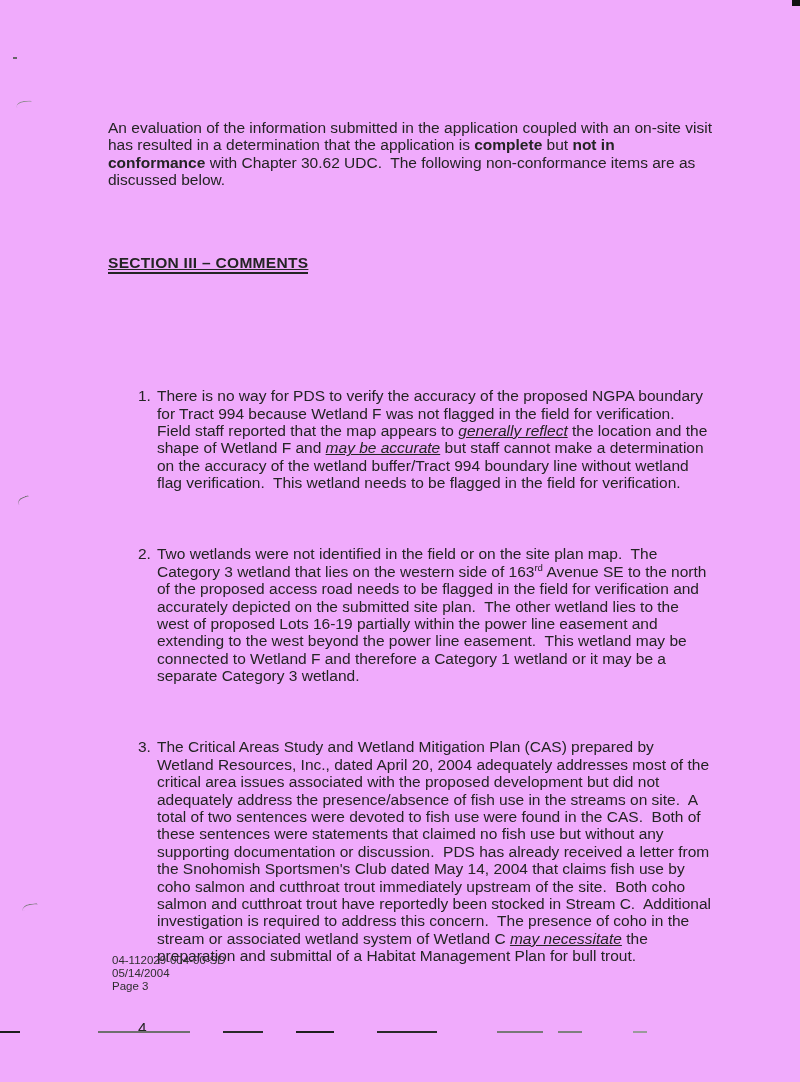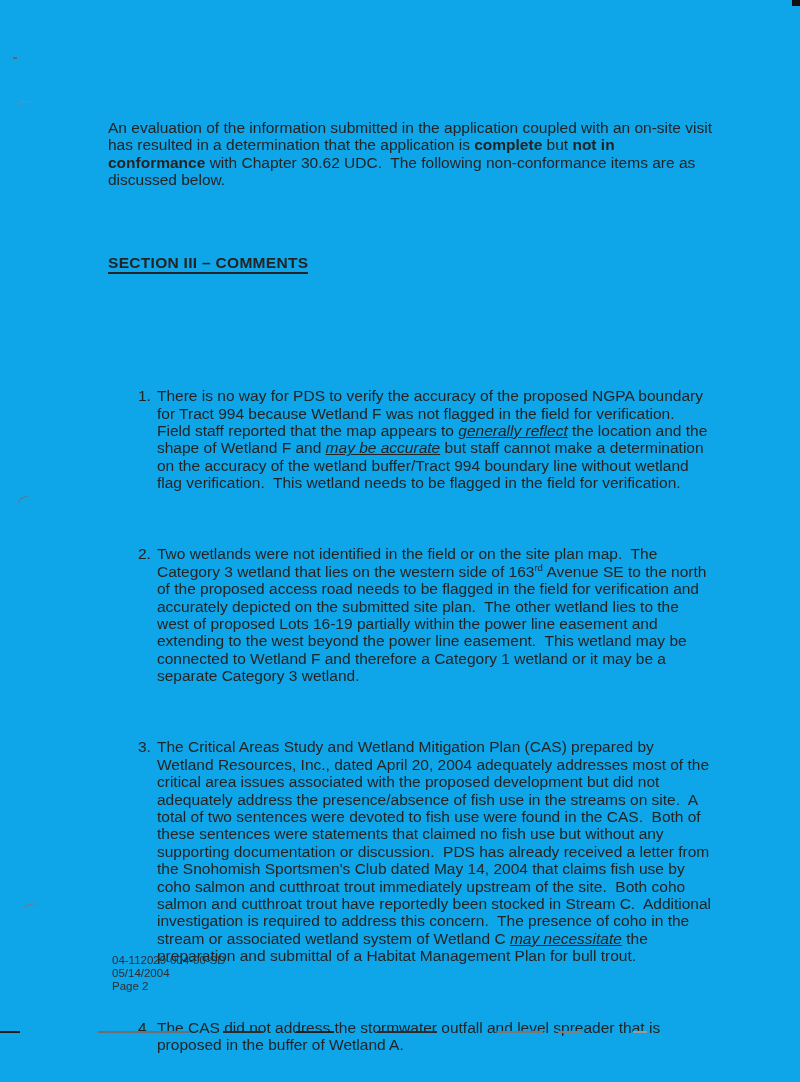--- a/index.html
+++ b/index.html
@@ -4,21 +4,21 @@
 <style>
   html, body {
     margin: 0;
     padding: 0;
     background: #ffffff;
   }
   .page {
     position: relative;
     width: 800px;
     height: 1082px;
-    background: #0ea5e9;
+    background: #f0abfc;
     overflow: hidden;
     font-family: "Liberation Sans", "DejaVu Sans", sans-serif;
     color: #242424;
   }
   .content {
     position: absolute;
     left: 108px;
     top: 84px;
     width: 606px;
     font-size: 15.5px;
@@ -31,20 +31,21 @@
   .section-heading {
     margin: 0 0 26px 0;
     font-size: 15.5px;
     font-weight: bold;
     letter-spacing: 0.3px;
   }
   .section-heading .hd-inner {
     display: inline-block;
     border-bottom: 2px solid #242424;
     padding-bottom: 1px;
+    text-decoration: underline;
   }
   .comment-list {
     margin: 0;
     padding: 0;
     list-style: none;
   }
   .comment-list li {
     position: relative;
     margin: 0 0 19px 30px;
     padding-left: 19px;
@@ -111,29 +112,29 @@
 
   <div class="content">
     <p class="intro"><span>An evaluation of the information submitted in the application coupled with an on-site visit has resulted in a determination that the application is </span><span style="font-weight: bold;">complete</span><span> but </span><span style="font-weight: bold;">not in conformance</span><span> with Chapter 30.62 UDC.  The following non-conformance items are as discussed below.</span></p>
 
     <h2 class="section-heading"><span class="hd-inner">SECTION III – COMMENTS</span></h2>
 
     <ol class="comment-list">
       <li><span class="num">1.</span><span><span>There is no way for PDS to verify the accuracy of the proposed NGPA boundary for Tract 994 because Wetland F was not flagged in the field for verification.  Field staff reported that the map appears to </span><span style="font-style: italic; text-decoration: underline;">generally reflect</span><span> the location and the shape of Wetland F and </span><span style="font-style: italic; text-decoration: underline;">may be accurate</span><span> but staff cannot make a determination on the accuracy of the wetland buffer/Tract 994 boundary line without wetland flag verification.  This wetland needs to be flagged in the field for verification.</span></span></li>
       <li><span class="num">2.</span><span><span>Two wetlands were not identified in the field or on the site plan map.  The Category 3 wetland that lies on the western side of 163</span><sup>rd</sup><span> Avenue SE to the north of the proposed access road needs to be flagged in the field for verification and accurately depicted on the submitted site plan.  The other wetland lies to the west of proposed Lots 16-19 partially within the power line easement and extending to the west beyond the power line easement.  This wetland may be connected to Wetland F and therefore a Category 1 wetland or it may be a separate Category 3 wetland.</span></span></li>
       <li><span class="num">3.</span><span><span>The Critical Areas Study and Wetland Mitigation Plan (CAS) prepared by Wetland Resources, Inc., dated April 20, 2004 adequately addresses most of the critical area issues associated with the proposed development but did not adequately address the presence/absence of fish use in the streams on site.  A total of two sentences were devoted to fish use were found in the CAS.  Both of these sentences were statements that claimed no fish use but without any supporting documentation or discussion.  PDS has already received a letter from the Snohomish Sportsmen's Club dated May 14, 2004 that claims fish use by coho salmon and cutthroat trout immediately upstream of the site.  Both coho salmon and cutthroat trout have reportedly been stocked in Stream C.  Additional investigation is required to address this concern.  The presence of coho in the stream or associated wetland system of Wetland C </span><span style="font-style: italic; text-decoration: underline;">may necessitate</span><span> the preparation and submittal of a Habitat Management Plan for bull trout.</span></span></li>
-      <li><span class="num">4.</span><span><span>The CAS did not address the stormwater outfall and level spreader that is proposed in the buffer of Wetland A.</span></span></li>
+      <li><span class="num">4.</span></li>
       
     </ol>
   </div>
 
   <div class="footer">
     <div>04-112029-004-00-SD</div>
     <div>05/14/2004</div>
-    <div>Page 2</div>
+    <div>Page 3</div>
   </div>
 
   <div class="bottom-dashes">
     <span class="dash d1"></span>
     <span class="dash d2"></span>
     <span class="dash d3"></span>
     <span class="dash d4"></span>
     <span class="dash d5"></span>
     <span class="dash d6"></span>
     <span class="dash d7"></span>

